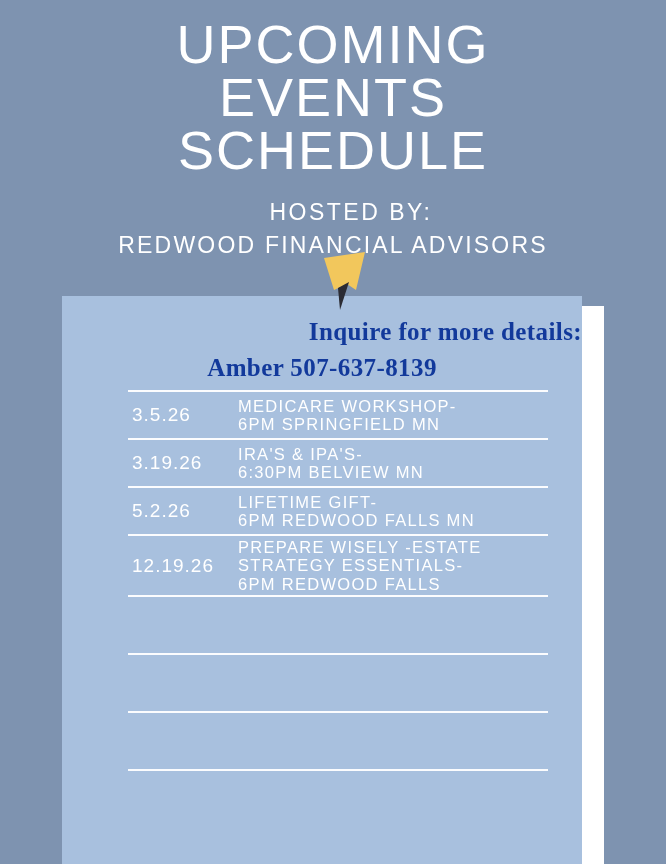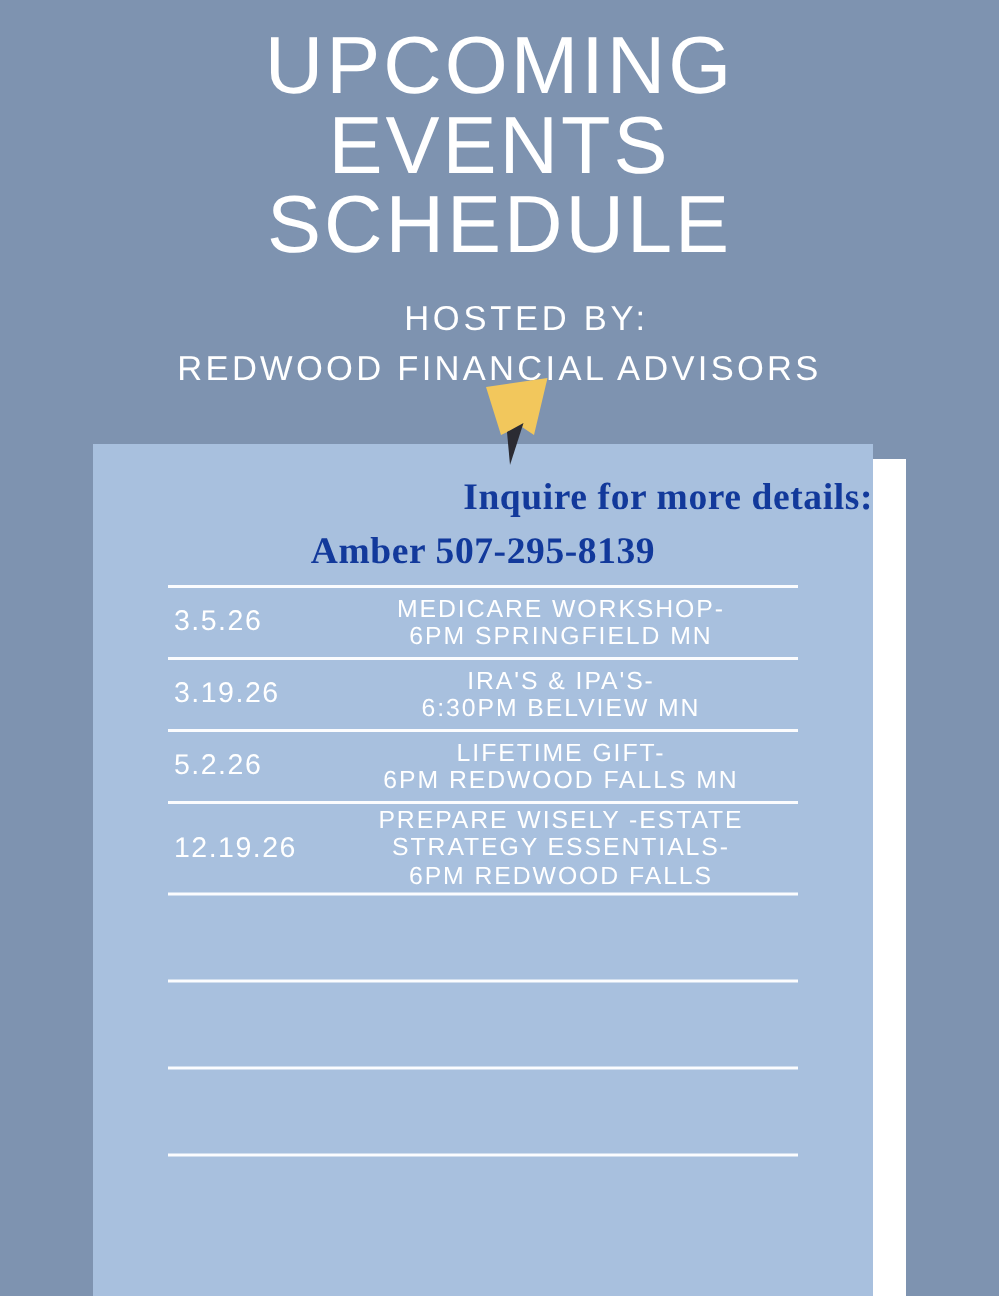--- a/index.html
+++ b/index.html
@@ -110,21 +110,21 @@
     font-weight: bold;
     font-size: 25px;
     margin: 0;
     padding-top: 8px;
     letter-spacing: 0.4px;
   }
 
   
   .rows {
     position: absolute;
-    left: 0;
+    left: 16px;
     top: 94px;
     width: 520px;
   }
   .rule {
     height: 2px;
     background: #ffffff;
     margin: 0 auto;
     width: 420px;
     opacity: 0.95;
   }
@@ -145,21 +145,20 @@
     flex: 0 0 110px;
     padding-left: 4px;
     box-sizing: border-box;
   }
   .row-desc {
     color: #ffffff;
     font-size: 16.5px;
     letter-spacing: 1.3px;
     line-height: 1.12;
     text-transform: uppercase;
-    text-align: center;
     flex: 1 1 auto;
     padding-right: 6px;
   }
   .row-desc span {
     display: block;
   }
   .blank-row {
     height: 56px;
     width: 420px;
     margin: 0 auto;
@@ -183,21 +182,21 @@
   <div class="paper-back"></div>
   <div class="paper-front"></div>
 
   <svg class="pin" viewBox="0 0 70 70">
     <path d="M6 8 L47 2 L38 40 L29 34 L16 40 Z" fill="#f2c75c" transform="translate(2,2)"></path>
     <path d="M22 40 L33 34 L24 62 Z" fill="#2b2b33"></path>
   </svg>
 
   <div class="paper-inner">
     <p class="inquire">Inquire for more details:</p>
-    <p class="inquire-phone">Amber 507-295-8139</p>
+    <p class="inquire-phone">Amber 507-637-8139</p>
 
     <div class="rows">
 
       <div class="rule"></div>
 
       <div class="row">
         <div class="row-date">3.5.26</div>
         <div class="row-desc">
           <span>MEDICARE WORKSHOP-</span>
           <span>6PM SPRINGFIELD MN</span>

